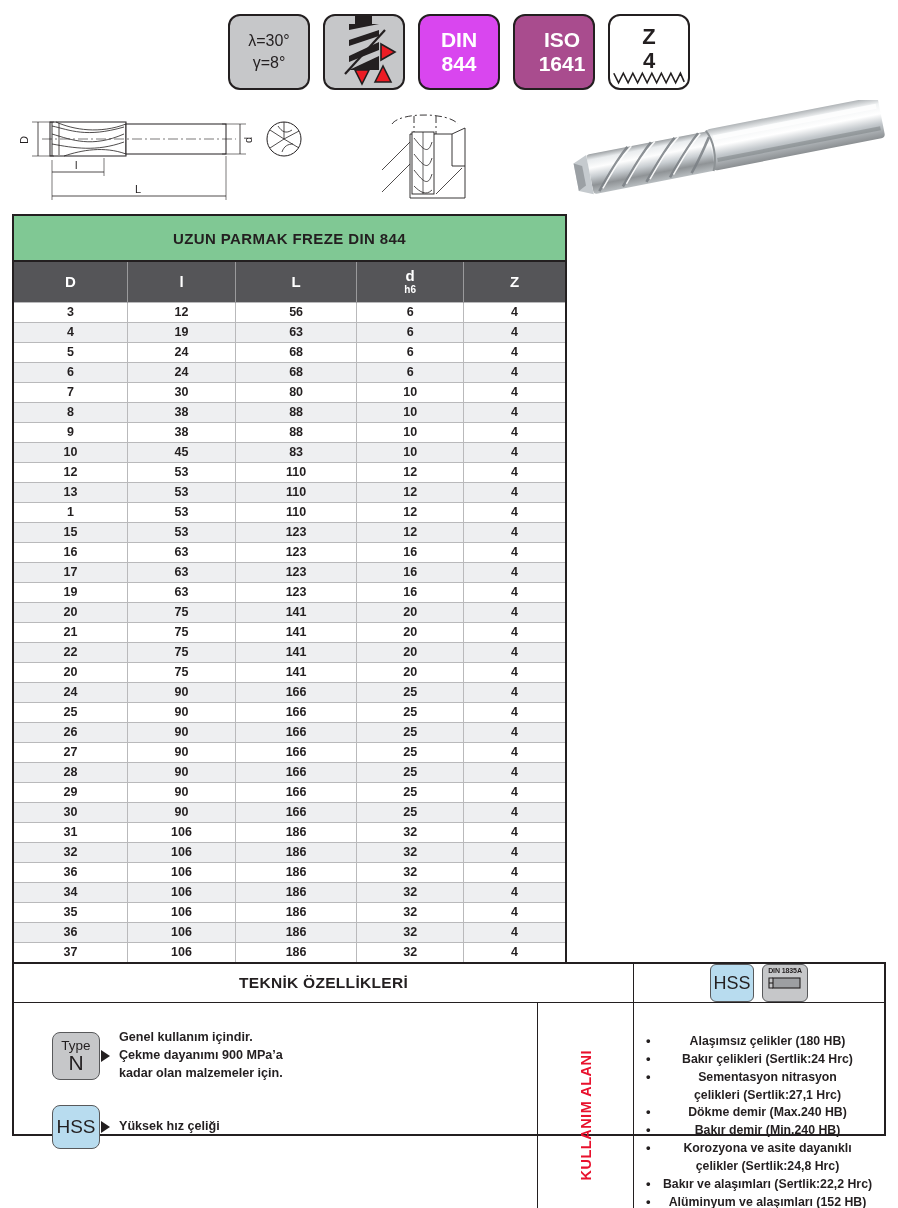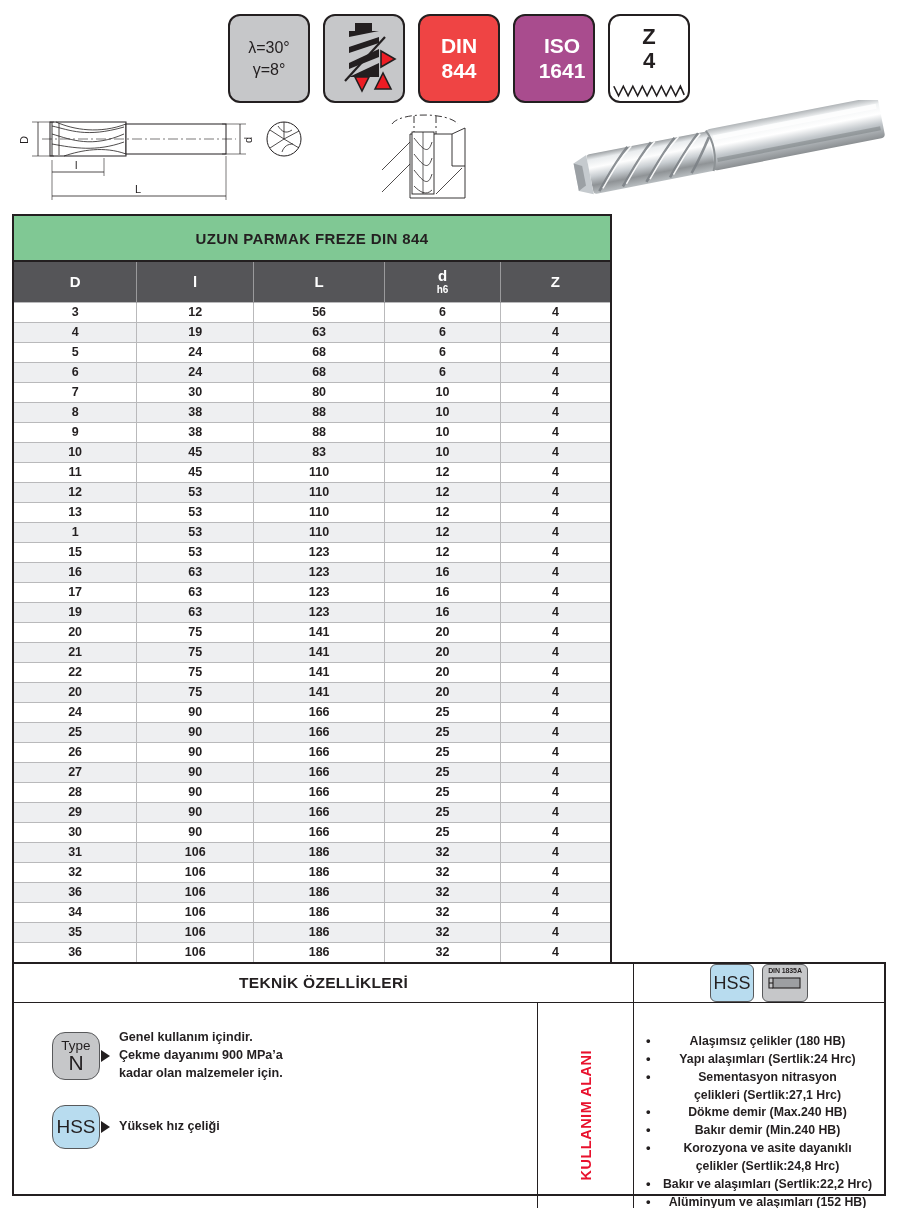--- a/index.html
+++ b/index.html
@@ -17,42 +17,42 @@
 
   
   .badge-row {
     position: absolute;
     top: 14px; left: 228px;
     display: flex;
     align-items: flex-start;
     gap: 13px;
   }
   .badge {
-    width: 82px; height: 89px;
+    width: 82px; height: 76px;
     border-radius: 12px;
     border: 2px solid #231f20;
     display: flex;
     flex-direction: column;
     align-items: center;
     justify-content: center;
     position: relative;
     overflow: hidden;
   }
   .badge-angle {
     background: #c6c7c9;
     font-size: 16px;
     font-weight: 400;
     line-height: 1.35;
     color: #231f20;
   }
   .badge-angle span { display: block; text-align: center; }
 
   .badge-mill { background: #c6c7c9; }
   .badge-din {
-    background: #ef4444;
+    background: #d946ef;
     color: #ffffff;
     font-weight: bold;
     font-size: 21px;
     line-height: 1.15;
   }
   .badge-iso {
     background: #a94c8e;
     color: #ffffff;
     font-weight: bold;
     font-size: 21px;
@@ -72,21 +72,21 @@
 
   
   .drawing-main { position: absolute; top: 100px; left: 12px; }
   .drawing-cut  { position: absolute; top: 108px; left: 370px; }
   .photo        { position: absolute; top: 100px; left: 560px; }
 
   
   .table-wrap {
     position: absolute;
     top: 214px; left: 12px;
-    width: 600px;
+    width: 555px;
     border: 2px solid #231f20;
     background: #fff;
   }
   table.spec {
     width: 100%;
     border-collapse: collapse;
     font-size: 12.5px;
   }
   table.spec caption {
     background: #80c894;
@@ -129,21 +129,21 @@
   .col-d { width: 20.6%; }
   .col-l { width: 19.6%; }
   .col-L { width: 22.0%; }
   .col-d6{ width: 19.4%; }
   .col-z { width: 18.4%; }
 
   
   .bottom {
     position: absolute;
     left: 12px; top: 962px;
-    width: 874px; height: 234px;
+    width: 874px; height: 174px;
     border: 2px solid #231f20;
     background: #fff;
     display: flex;
     flex-direction: column;
   }
   .bottom-head {
     display: flex;
     height: 48px;
     border-bottom: 1.5px solid #231f20;
   }
@@ -186,21 +186,21 @@
   .bottom-body { flex: 1; display: flex; }
   .tech-col {
     flex: 0 0 524px;
     padding: 26px 0 0 38px;
     border-right: 1.5px solid #231f20;
   }
   .tech-item { display: flex; align-items: center; margin-bottom: 22px; }
   .tech-key {
     width: 48px; height: 48px;
     border: 1.5px solid #58595b;
-    border-radius: 13px;
+    border-radius: 8px;
     display: flex; flex-direction: column;
     align-items: center; justify-content: center;
     line-height: 1.0;
     flex: 0 0 auto;
   }
   .tech-key.type { background: #c6c7c9; }
   .tech-key.hss  { background: #b8dcef; height: 44px; }
   .tech-key .k-top { font-size: 13.5px; }
   .tech-key .k-big { font-size: 21px; }
   .tech-key .k-hss { font-size: 19px; }
@@ -492,27 +492,20 @@
           <td>4</td>
         </tr>
         <tr>
           <td>10</td>
           <td>45</td>
           <td>83</td>
           <td>10</td>
           <td>4</td>
         </tr>
         <tr>
-          <td>11</td>
-          <td>45</td>
-          <td>110</td>
-          <td>12</td>
-          <td>4</td>
-        </tr>
-        <tr>
           <td>12</td>
           <td>53</td>
           <td>110</td>
           <td>12</td>
           <td>4</td>
         </tr>
         <tr>
           <td>13</td>
           <td>53</td>
           <td>110</td>
@@ -748,21 +741,21 @@
       </div>
 
     </div>
 
     <div class="usage-label">
       <span>KULLANIM ALANI</span>
     </div>
 
     <ul class="usage-list" id="usage-list">
         <li>Alaşımsız çelikler (180 HB)</li>
-        <li>Yapı alaşımları (Sertlik:24 Hrc)</li>
+        <li>Bakır çelikleri (Sertlik:24 Hrc)</li>
         <li>Sementasyon nitrasyon</li>
         <li class="no-bullet">çelikleri (Sertlik:27,1 Hrc)</li>
         <li>Dökme demir (Max.240 HB)</li>
         <li>Bakır demir (Min.240 HB)</li>
         <li>Korozyona ve asite dayanıklı</li>
         <li class="no-bullet">çelikler (Sertlik:24,8 Hrc)</li>
         <li>Bakır ve alaşımları (Sertlik:22,2 Hrc)</li>
         <li>Alüminyum ve alaşımları (152 HB)</li>
       </ul>
 

